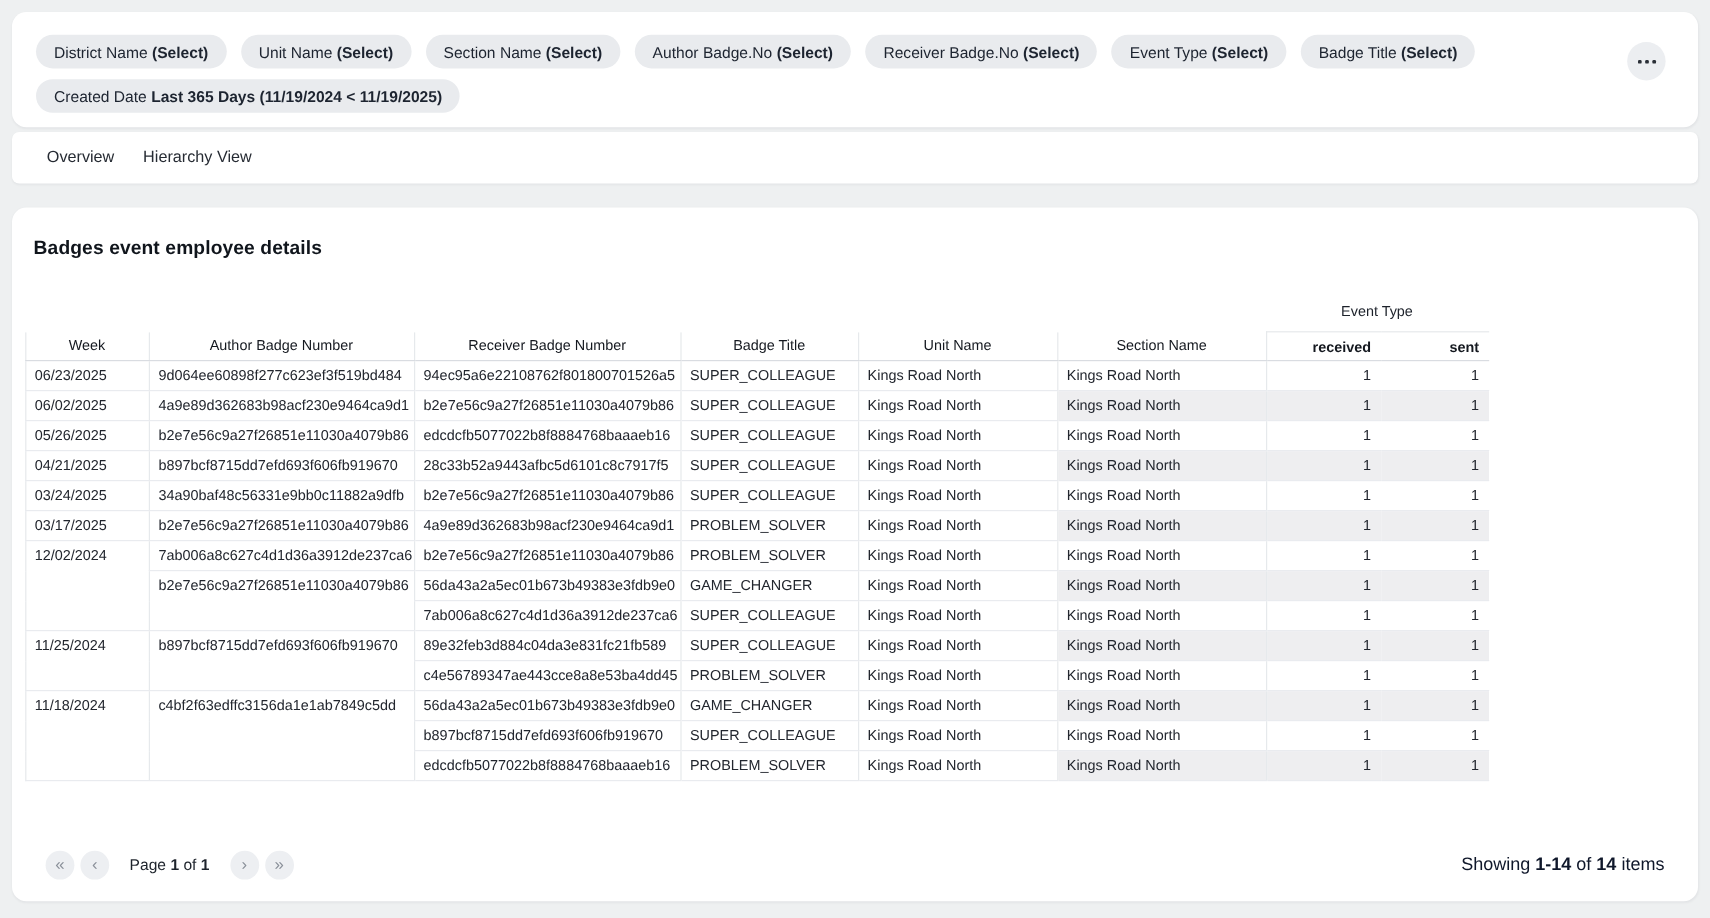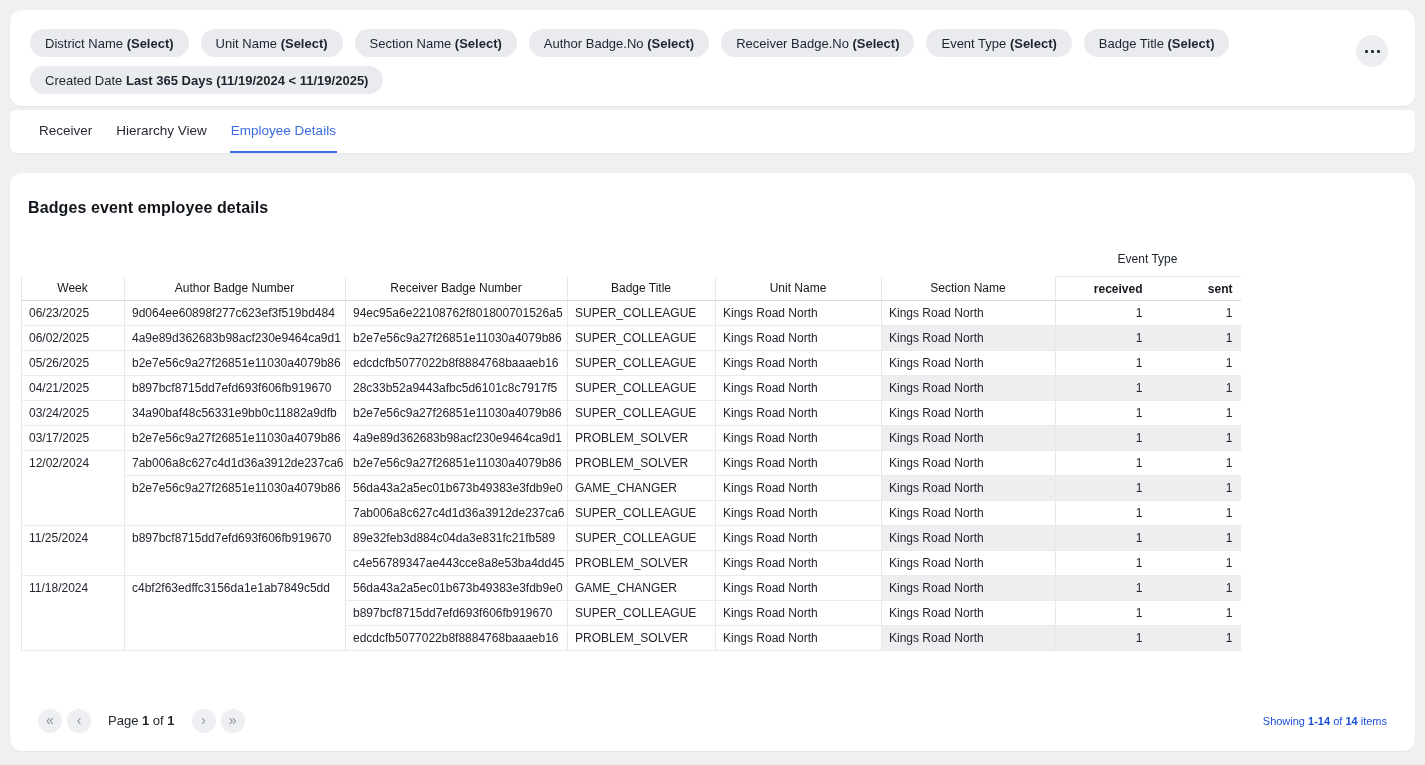--- a/index.html
+++ b/index.html
@@ -48,21 +48,21 @@
   .col-unit_name{width:166px}.col-section_name{width:174px}.col-received{width:95px}.col-sent{width:90px}
   tr.striped td.col-section_name,tr.striped td.col-received,tr.striped td.col-sent{background:var(--stripe)}
 
   
   .pager{position:absolute;left:28px;right:28px;bottom:11px;display:flex;align-items:center;justify-content:space-between}
   .pager-left{display:flex;align-items:center;gap:5px}
   .pg-btn{width:24px;height:24px;border-radius:50%;border:none;background:#edeff2;color:#8a9099;
           font-size:14px;display:flex;align-items:center;justify-content:center;cursor:pointer;padding:0 0 2px 0}
   .pg-text{font-size:13px;color:#1e242c;margin:12px 12px}
   .pg-text b{font-weight:700}
-  .pager-right{font-size:11px;color:#1d4ed8}
+  .pager-right{font-size:15px;color:#0f172a}
   .pager-right b{font-weight:700}
 </style>
 </head>
 <body>
 
 <section class="card filter-card">
   <div class="pills">
       <button class="pill">
     <span class="pill-label">District Name&nbsp;</span>
         <b class="pill-value">(Select)</b>
@@ -101,27 +101,24 @@
         <i></i>
         <i></i>
         <i></i>
       </span>
   </button>
 </section>
 
 <section class="card tabs-card">
   <nav class="tabs">
       <div class="tab">
-    <span class="tab-label">Receiver</span>
+    <span class="tab-label">Overview</span>
   </div>
       <div class="tab">
     <span class="tab-label">Hierarchy View</span>
-  </div>
-      <div class="tab active">
-    <span class="tab-label">Employee Details</span>
   </div>
     </nav>
 </section>
 
 <section class="card main-card">
   <h2 class="title">Badges event employee details</h2>
 
   <div class="pivot-area">
     <div class="group-row">
       <div class="group-label">Event Type</div>

